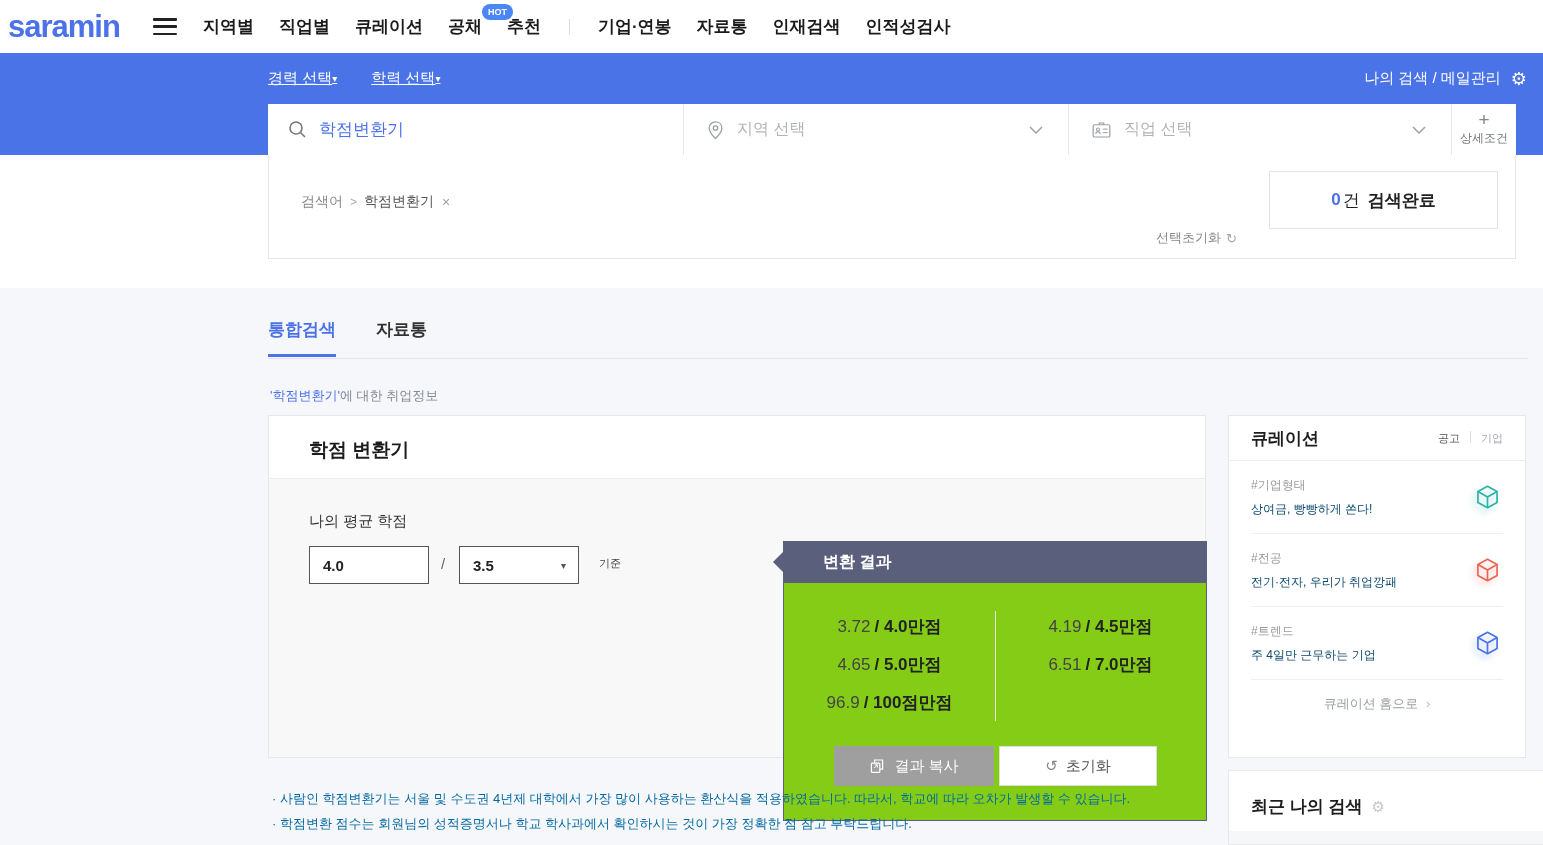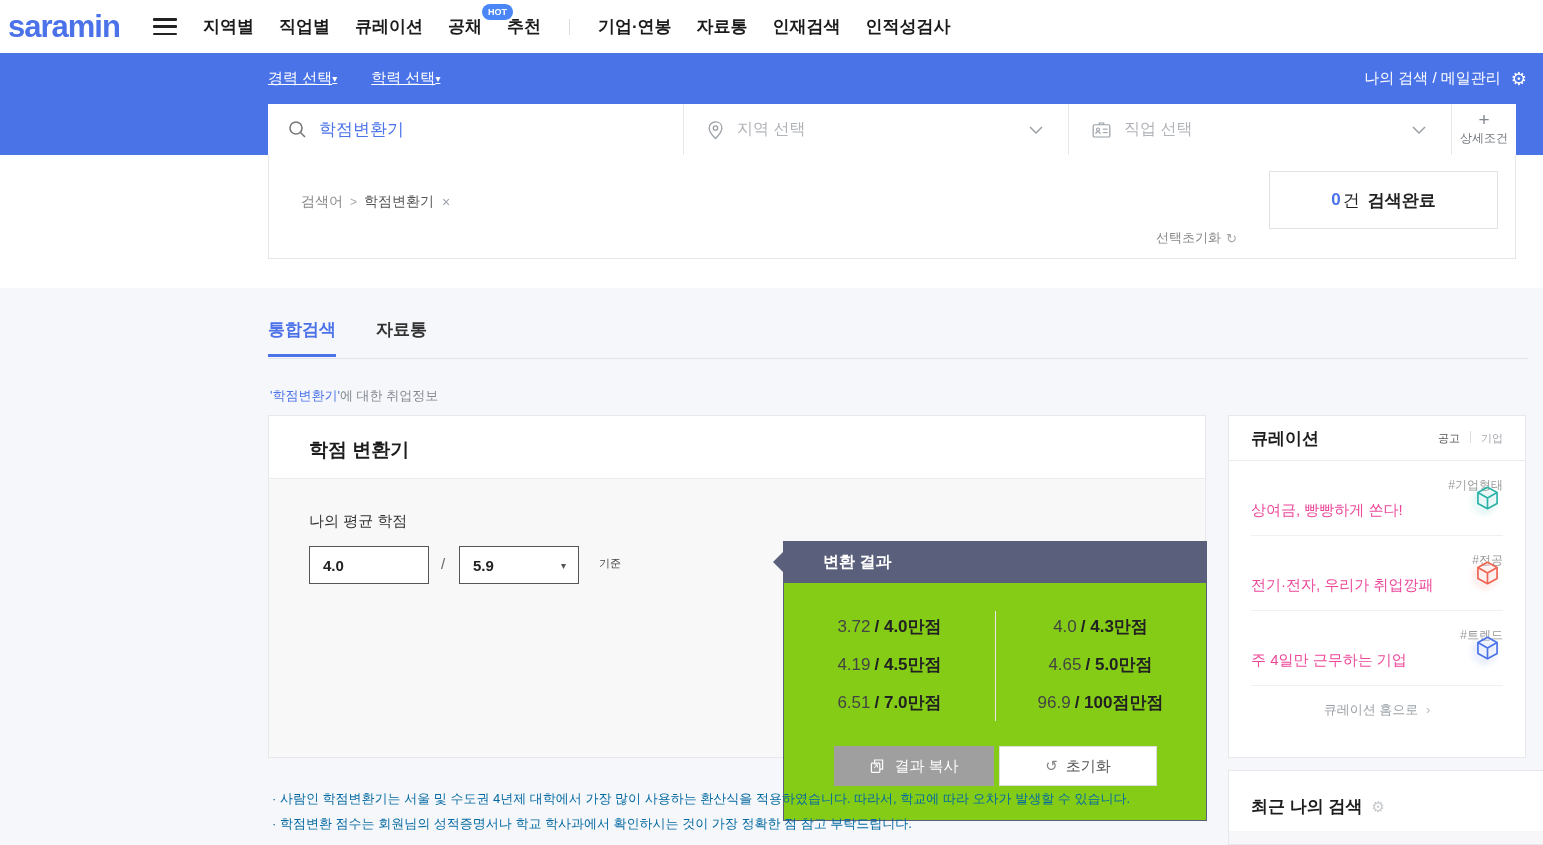--- a/index.html
+++ b/index.html
@@ -108,22 +108,22 @@
   
   .cur-card { position:absolute; left:1228px; top:127px; width:298px; height:343px; background:#fff; border:1px solid #e7e8ea; }
   .cur-head { height:45px; border-bottom:1px solid #ececef; display:flex; align-items:center; padding:0 22px; }
   .cur-title { font-size:17px; font-weight:bold; color:#1d1d1d; }
   .cur-filters { margin-left:auto; display:flex; align-items:flex-start; font-size:11px; }
   .cur-f1 { color:#555; cursor:pointer; }
   .cur-fdiv { width:1px; height:12px; background:#ddd; margin:0 10px; }
   .cur-f2 { color:#a4a8ae; cursor:pointer; }
   .cur-items { padding:0 22px; }
   .cur-item { position:relative; padding:16px 0 15px; border-bottom:1px solid #f0f0f3; cursor:pointer; }
-  .cur-tag { font-size:12px; color:#999; margin-bottom:7px;text-align:right; }
-  .cur-itemtitle { font-size:15px; color:#ec4899; }
+  .cur-tag { font-size:12px; color:#999; margin-bottom:7px; }
+  .cur-itemtitle { font-size:12px; color:#0c4a6e; }
   .cube { position:absolute; right:2px; top:50%; transform:translateY(-50%); width:27px; height:27px; }
   .cube.c0 { color:#2bb3a8; filter:drop-shadow(-3px 4px 3px rgba(43,179,168,.35)); }
   .cube.c1 { color:#ee6352; filter:drop-shadow(-3px 4px 3px rgba(238,99,82,.35)); }
   .cube.c2 { color:#4a73e8; filter:drop-shadow(-3px 4px 3px rgba(74,115,232,.35)); }
   .cur-footer { text-align:center; line-height:48px; font-size:13px; color:#9aa0a6; cursor:pointer; }
   .cur-footer .arr { color:#b9bdc2; margin-left:4px; }
 
   .recent-card { position:absolute; left:1228px; top:482px; width:350px; height:75px; background:#fff; border:1px solid #e7e8ea; }
   .recent-head { display:flex; align-items:center; padding:24px 0 0 22px; }
   .recent-title { font-size:17px; font-weight:bold; color:#1d1d1d; }
@@ -245,31 +245,30 @@
       <span class="blue">'학점변환기'</span><span>에 대한 취업정보</span>
     </div>
 
     <section class="card">
       <h2 class="card-title">학점 변환기</h2>
       <div class="card-body">
         <div class="gpa-label">나의 평균 학점</div>
         <input class="gpa-input" type="text" value="4.0" style="">
         <span class="gpa-slash">/</span>
         <div class="gpa-select">
-          <span class="val">5.9</span>
+          <span class="val">3.5</span>
           <span class="caret">▾</span>
         </div>
         <span class="gpa-basis">기준</span>
 
         <div class="res-panel">
           <div class="res-header">변환 결과</div>
           <div class="res-body">
             <div class="res-rows">
               <div class="res-cell"><span class="rv">3.72</span><span class="rm">/ 4.0만점</span></div>
-              <div class="res-cell"><span class="rv">4.0</span><span class="rm">/ 4.3만점</span></div>
               <div class="res-cell"><span class="rv">4.19</span><span class="rm">/ 4.5만점</span></div>
               <div class="res-cell"><span class="rv">4.65</span><span class="rm">/ 5.0만점</span></div>
               <div class="res-cell"><span class="rv">6.51</span><span class="rm">/ 7.0만점</span></div>
               <div class="res-cell"><span class="rv">96.9</span><span class="rm">/ 100점만점</span></div>
             </div>
             <div class="res-vdiv"></div>
             <button class="btn-copy">
               <svg width="16" height="16" viewBox="0 0 20 20">
                 <rect x="3" y="6.5" width="10.5" height="11.5" rx="1" fill="none" stroke="#fff" stroke-width="1.5"></rect>
                 <path d="M7 6.5 V2.5 h10 v11.5 h-3.5" fill="none" stroke="#fff" stroke-width="1.5"></path>

